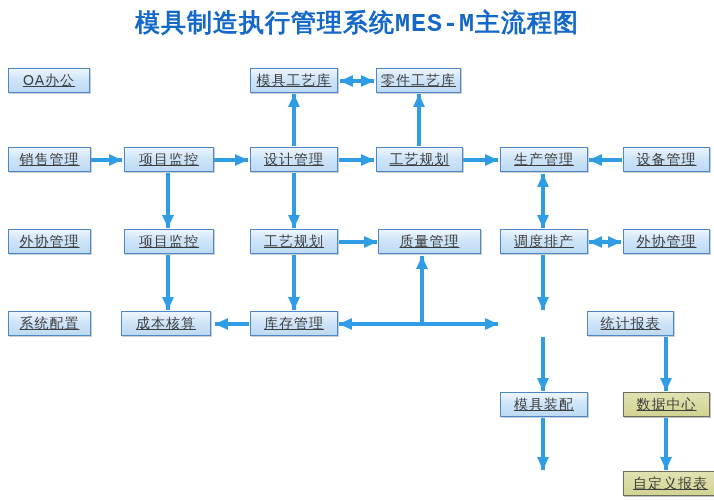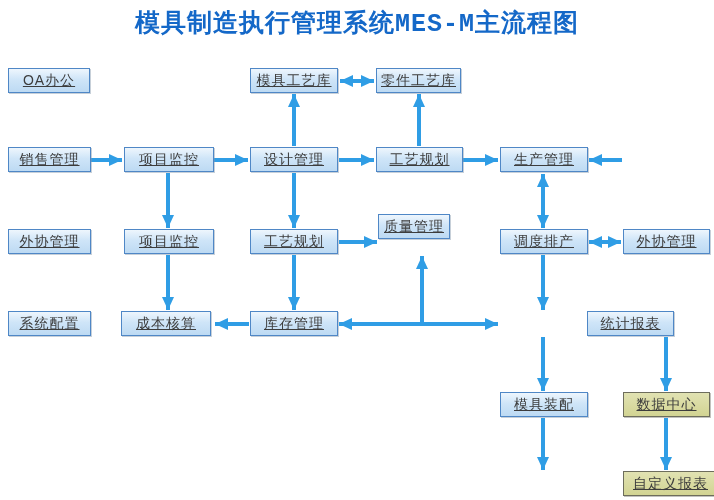--- a/index.html
+++ b/index.html
@@ -96,25 +96,26 @@
 
   <div class="node" style="left:8px;top:68px;width:82px">OA办公</div>
   <div class="node" style="left:250px;top:68px;width:88px">模具工艺库</div>
   <div class="node" style="left:376px;top:68px;width:85px">零件工艺库</div>
 
   <div class="node" style="left:8px;top:147px;width:83px">销售管理</div>
   <div class="node" style="left:124px;top:147px;width:90px">项目监控</div>
   <div class="node" style="left:250px;top:147px;width:88px">设计管理</div>
   <div class="node" style="left:376px;top:147px;width:87px">工艺规划</div>
   <div class="node" style="left:500px;top:147px;width:88px">生产管理</div>
+  <div class="node" style="left:623px;top:147px;width:87px">设备管理</div>
 
   <div class="node" style="left:8px;top:229px;width:83px">外协管理</div>
   <div class="node" style="left:124px;top:229px;width:90px">项目监控</div>
   <div class="node" style="left:250px;top:229px;width:88px">工艺规划</div>
-  <div class="node" style="left:378px;top:214px;width:72px">质量管理</div>
+  <div class="node" style="left:378px;top:229px;width:103px">质量管理</div>
   <div class="node" style="left:500px;top:229px;width:88px">调度排产</div>
   <div class="node" style="left:623px;top:229px;width:87px">外协管理</div>
 
   <div class="node" style="left:8px;top:311px;width:83px">系统配置</div>
   <div class="node" style="left:121px;top:311px;width:90px">成本核算</div>
   <div class="node" style="left:250px;top:311px;width:88px">库存管理</div>
   <div class="node" style="left:587px;top:311px;width:87px">统计报表</div>
 
   <div class="node" style="left:500px;top:392px;width:88px">模具装配</div>
   <div class="node khaki" style="left:623px;top:392px;width:87px">数据中心</div>

